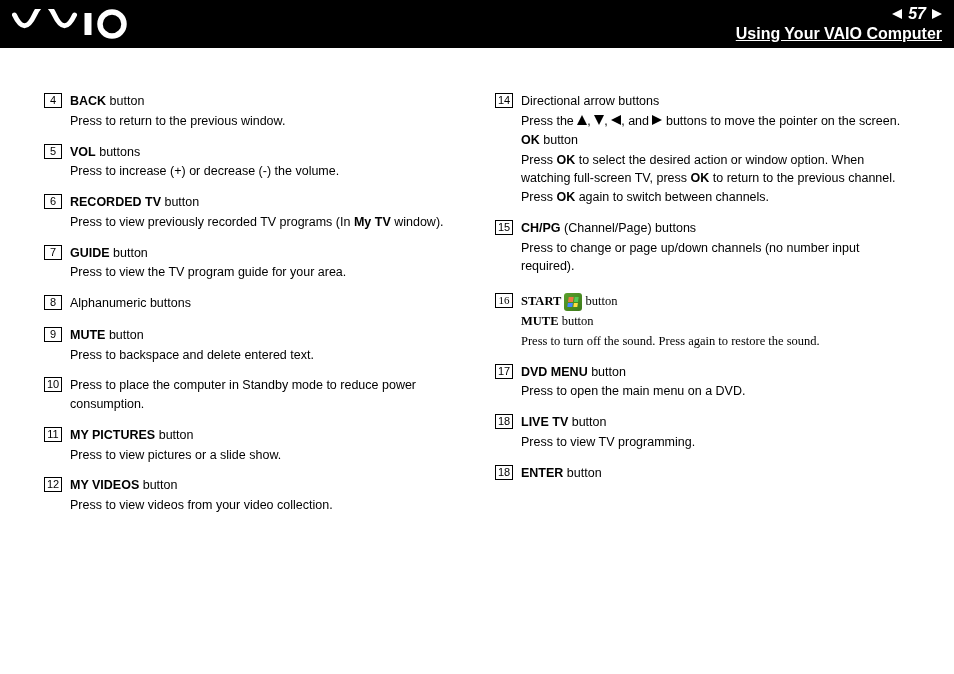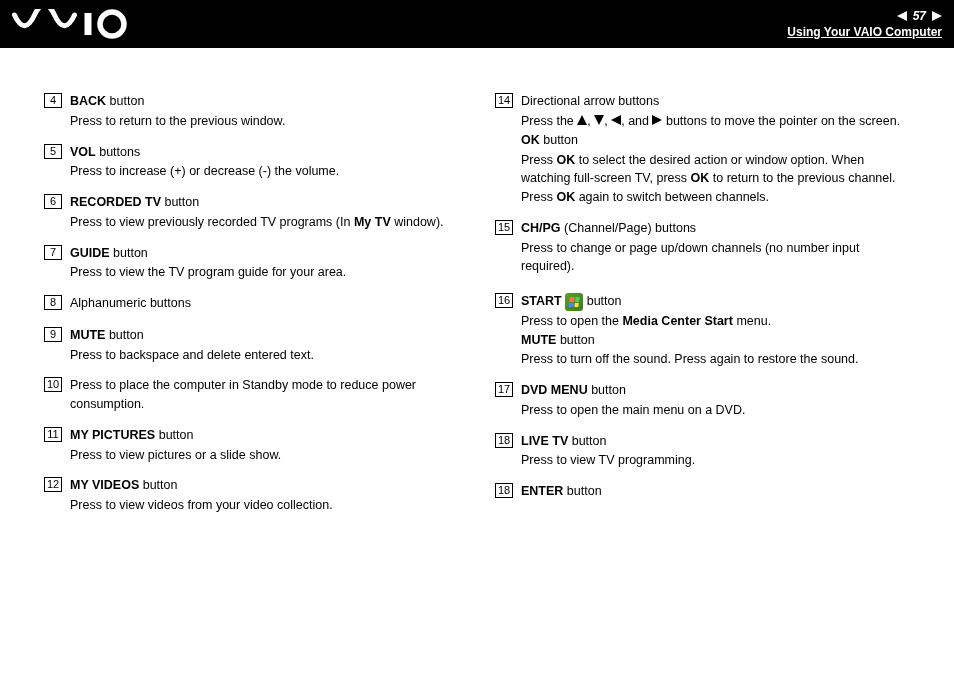--- a/index.html
+++ b/index.html
@@ -22,21 +22,21 @@
     justify-content: space-between;
     padding: 0 12px;
   }
   .vaio-logo {
     display: flex;
     align-items: center;
     gap: 0;
   }
   .page-nav {
     text-align: center;
-    font-size: 12px;
+    font-size: 16px;
   }
   .page-nav-row {
     display: flex;
     align-items: center;
     justify-content: flex-end;
     gap: 6px;
     font-weight: bold;
     font-style: italic;
   }
   .page-nav-title {
@@ -242,32 +242,31 @@
     </div>
 
     <div class="item">
       <div class="num-box">15</div>
       <div class="body">
         <div class="title-line"><b>CH/PG</b><span> (Channel/Page) buttons</span></div>
         <div class="desc">Press to change or page up/down channels (no number input required).</div>
       </div>
     </div>
 
-    <div class="item" style="margin-top:16px;">
+    <div class="item" style="margin-top:16px;font-family:Liberation Serif, serif;">
       <div class="num-box">16</div>
       <div class="body">
         <div class="title-line"><b>START</b> <span class="start-icon inline-icon">
               <span>
                 <i></i>
                 <i></i>
                 <i></i>
                 <i></i>
               </span>
             </span> <span> button</span></div>
-        <div class="desc"><span>Press to open the </span><b>Media Center Start</b><span> menu.</span></div>
         <div class="title-line"><b>MUTE</b><span> button</span></div>
         <div class="desc">Press to turn off the sound. Press again to restore the sound.</div>
       </div>
     </div>
 
     <div class="item">
       <div class="num-box">17</div>
       <div class="body">
         <div class="title-line"><b>DVD MENU</b><span> button</span></div>
         <div class="desc">Press to open the main menu on a DVD.</div>

